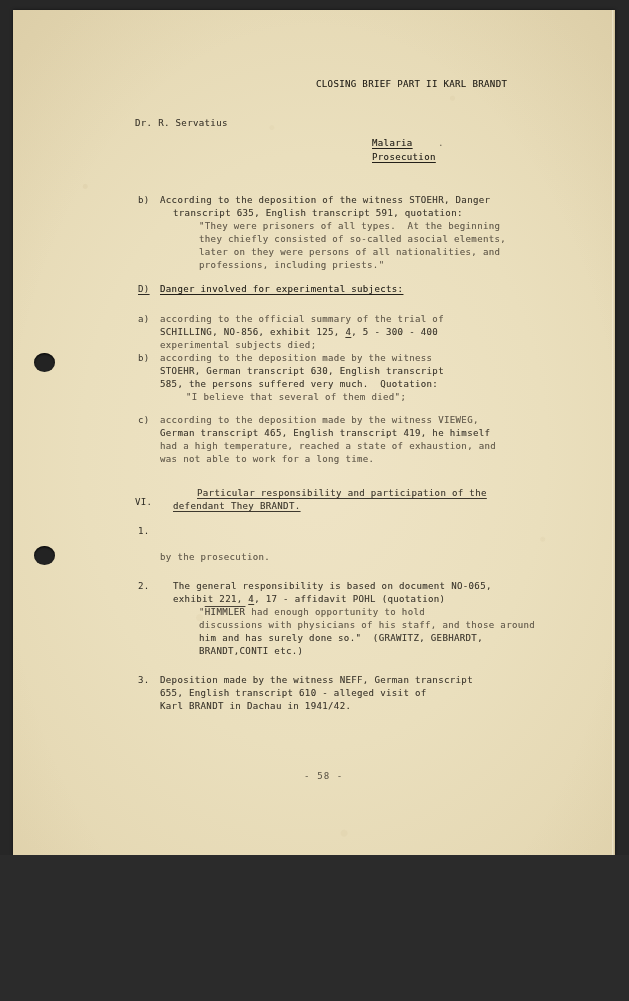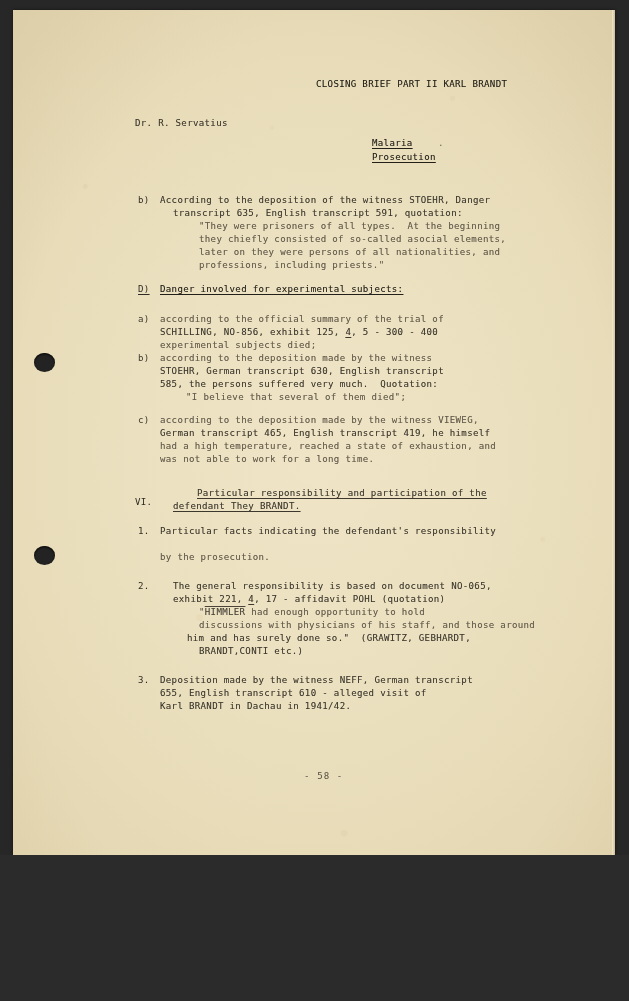--- a/index.html
+++ b/index.html
@@ -191,34 +191,33 @@
 
       
       <div class="marker ink-strong" style="left:122px; top:486px;">VI.</div>
 
       <div class="line ink-mid u" style="left:152px; top:477px;padding-left:32px;">Particular responsibility and participation of the</div>
       <div class="line ink-mid u" style="left:160px; top:490px;">defendant They BRANDT.</div>
 
       
       <div class="marker ink-strong" style="left:125px; top:515px;">1.</div>
 
-      <div class="line ink-mid" style="left:147px; top:515px;">Particular facts indicating the defendant's responsibility</div>
       <div class="line ink-light" style="left:147px; top:541px;">by the prosecution.</div>
 
       
       <div class="marker ink-strong" style="left:125px; top:570px;">2.</div>
 
       <div class="line ink-mid" style="left:160px; top:570px;">The general responsibility is based on document NO-065,</div>
 
       <div class="line ink-mid" style="left:160px; top:583px;"><span>exhibit 221, </span><span class="u">4</span><span>, 17 - affidavit POHL (quotation)</span></div>
 
       <div class="line ink-light" style="left:186px; top:596px;"><span>"</span><span class="ov ink-mid">HIMMLER</span><span> had enough opportunity to hold</span></div>
 
       <div class="line ink-light" style="left:186px; top:609px;">discussions with physicians of his staff, and those around</div>
-      <div class="line ink-mid" style="left:174px; top:622px;">him and has surely done so."  (GRAWITZ, GEBHARDT,</div>
+      <div class="line ink-mid" style="left:186px; top:622px;">him and has surely done so."  (GRAWITZ, GEBHARDT,</div>
       <div class="line ink-mid" style="left:186px; top:635px;">BRANDT,CONTI etc.)</div>
 
       
       <div class="marker ink-strong" style="left:125px; top:664px;">3.</div>
 
       <div class="line ink-mid" style="left:147px; top:664px;">Deposition made by the witness NEFF, German transcript</div>
       <div class="line ink-mid" style="left:147px; top:677px;">655, English transcript 610 - alleged visit of</div>
       <div class="line ink-mid" style="left:147px; top:690px;">Karl BRANDT in Dachau in 1941/42.</div>
 
       

